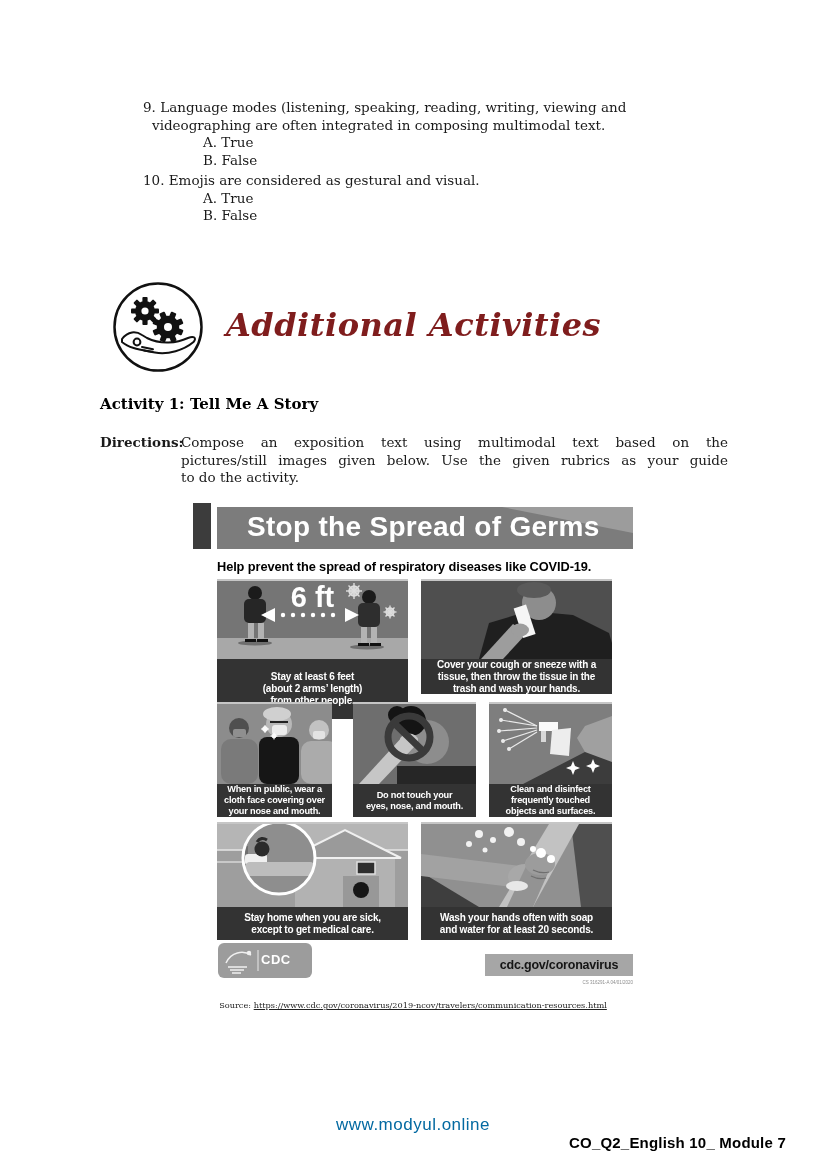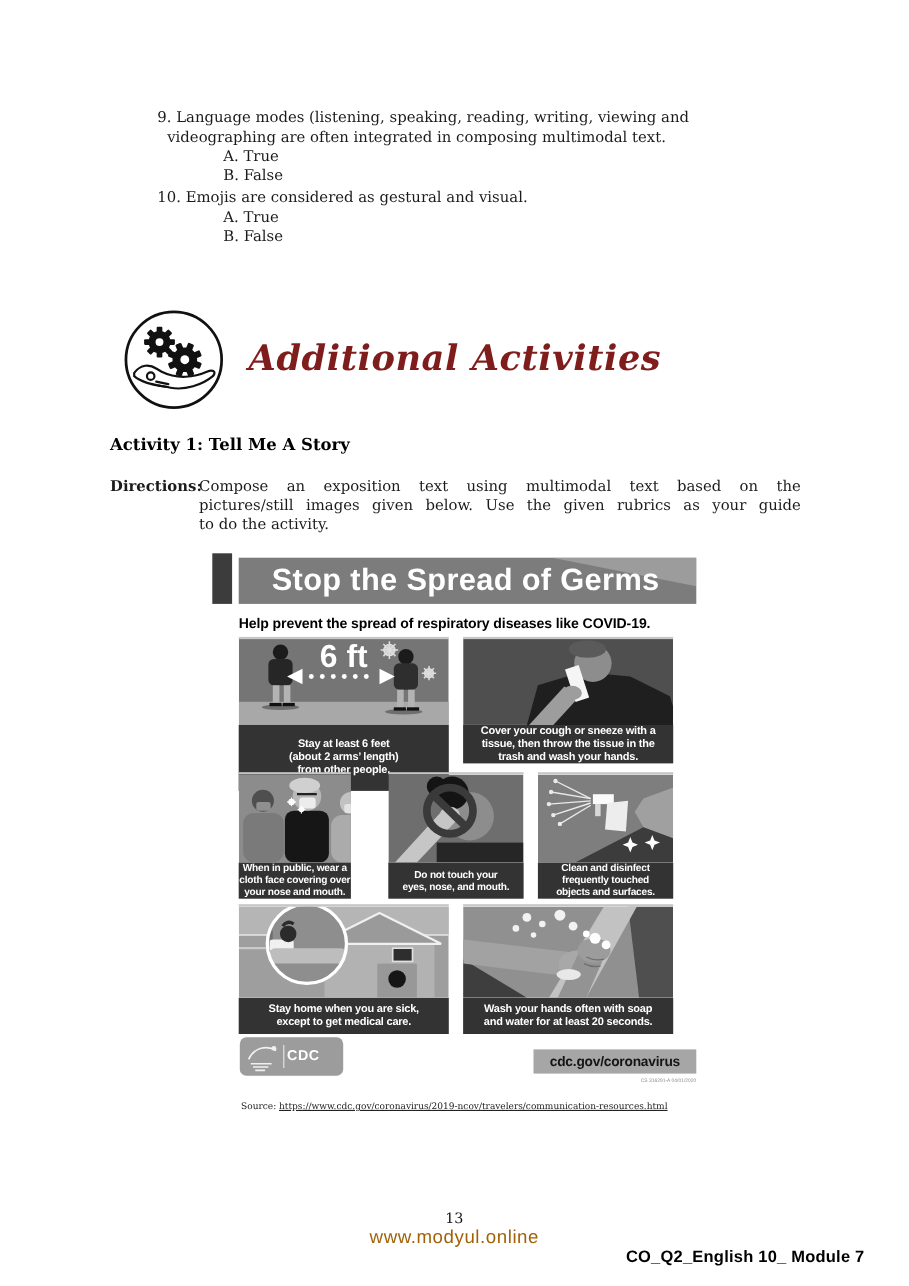--- a/index.html
+++ b/index.html
@@ -56,21 +56,21 @@
                font-size:12.5px;color:#151515;letter-spacing:-0.2px;}
   .cdc-fineprint{position:absolute;left:295px;top:477px;width:148px;text-align:right;
                  font-size:4.5px;color:#8d8d8d;}
 
   
   .source-line{position:absolute;left:0;top:1000px;width:826px;text-align:center;
                font-size:8.2px;color:#222;}
   .source-line .src-url{text-decoration:underline;}
   .page-number{position:absolute;left:0;top:1101px;width:826px;text-align:center;font-size:13px;color:#111;}
   .watermark{position:absolute;left:0;top:1115px;width:826px;text-align:center;
-             font-family:"Liberation Sans", sans-serif;font-size:17px;color:#a16207;letter-spacing:0.5px;}
+             font-family:"Liberation Sans", sans-serif;font-size:17px;color:#0369a1;letter-spacing:0.5px;}
   .module-code{position:absolute;left:569px;top:1108px;font-family:"Liberation Sans", sans-serif;
                font-weight:bold;font-size:15px;color:#000;letter-spacing:0.2px;white-space:nowrap;margin-top:26px;}
 </style>
 </head>
 <body>
 
 <div class="page">
 
   <div class="quiz-block q9">
     <div>9. Language modes (listening, speaking, reading, writing, viewing and</div>
@@ -216,21 +216,21 @@
           <polygon points="60,78 82,78 106,52 92,43" fill="#9d9d9d"></polygon>
           <rect x="97" y="25" width="13" height="31" fill="#f5f5f5" transform="rotate(-18 103 40)"></rect>
           <ellipse cx="99" cy="49" rx="9" ry="6.5" fill="#9d9d9d"></ellipse>
         </svg>
       </div>
       <div class="panel-caption cap-lg">Cover your cough or sneeze with a
 tissue, then throw the tissue in the
 trash and wash your hands.</div>
     </div>
 
-    <div class="panel" style="left:27px;top:199px;width:102px;height:115px;">
+    <div class="panel" style="left:27px;top:199px;width:115px;height:115px;">
       <div class="panel-illus" style="height:80px;">
         <svg width="123" height="80" viewBox="0 0 123 80">
           <rect width="123" height="80" fill="#8c8c8c"></rect>
 
           <circle cx="22" cy="24" r="10" fill="#4f4f4f"></circle>
           <rect x="16" y="25" width="13" height="8" rx="2" fill="#8f8f8f"></rect>
           <rect x="4" y="35" width="37" height="45" rx="10" fill="#7a7a7a"></rect>
 
           <circle cx="102" cy="26" r="10" fill="#c2c2c2"></circle>
           <rect x="96" y="27" width="12" height="8" rx="2" fill="#e3e3e3"></rect>
@@ -385,17 +385,16 @@
 
     <div class="cdc-url-bar">cdc.gov/coronavirus</div>
     <div class="cdc-fineprint">CS 316291-A 04/01/2020</div>
   </div>
 
   <div class="source-line">
     <span>Source:</span>
     <span class="src-url">https://www.cdc.gov/coronavirus/2019-ncov/travelers/communication-resources.html</span>
   </div>
 
-  <div class="page-number">13</div>
   <div class="watermark">www.modyul.online</div>
   <div class="module-code">CO_Q2_English 10_ Module 7</div>
 
 </div>
 
 </body></html>

